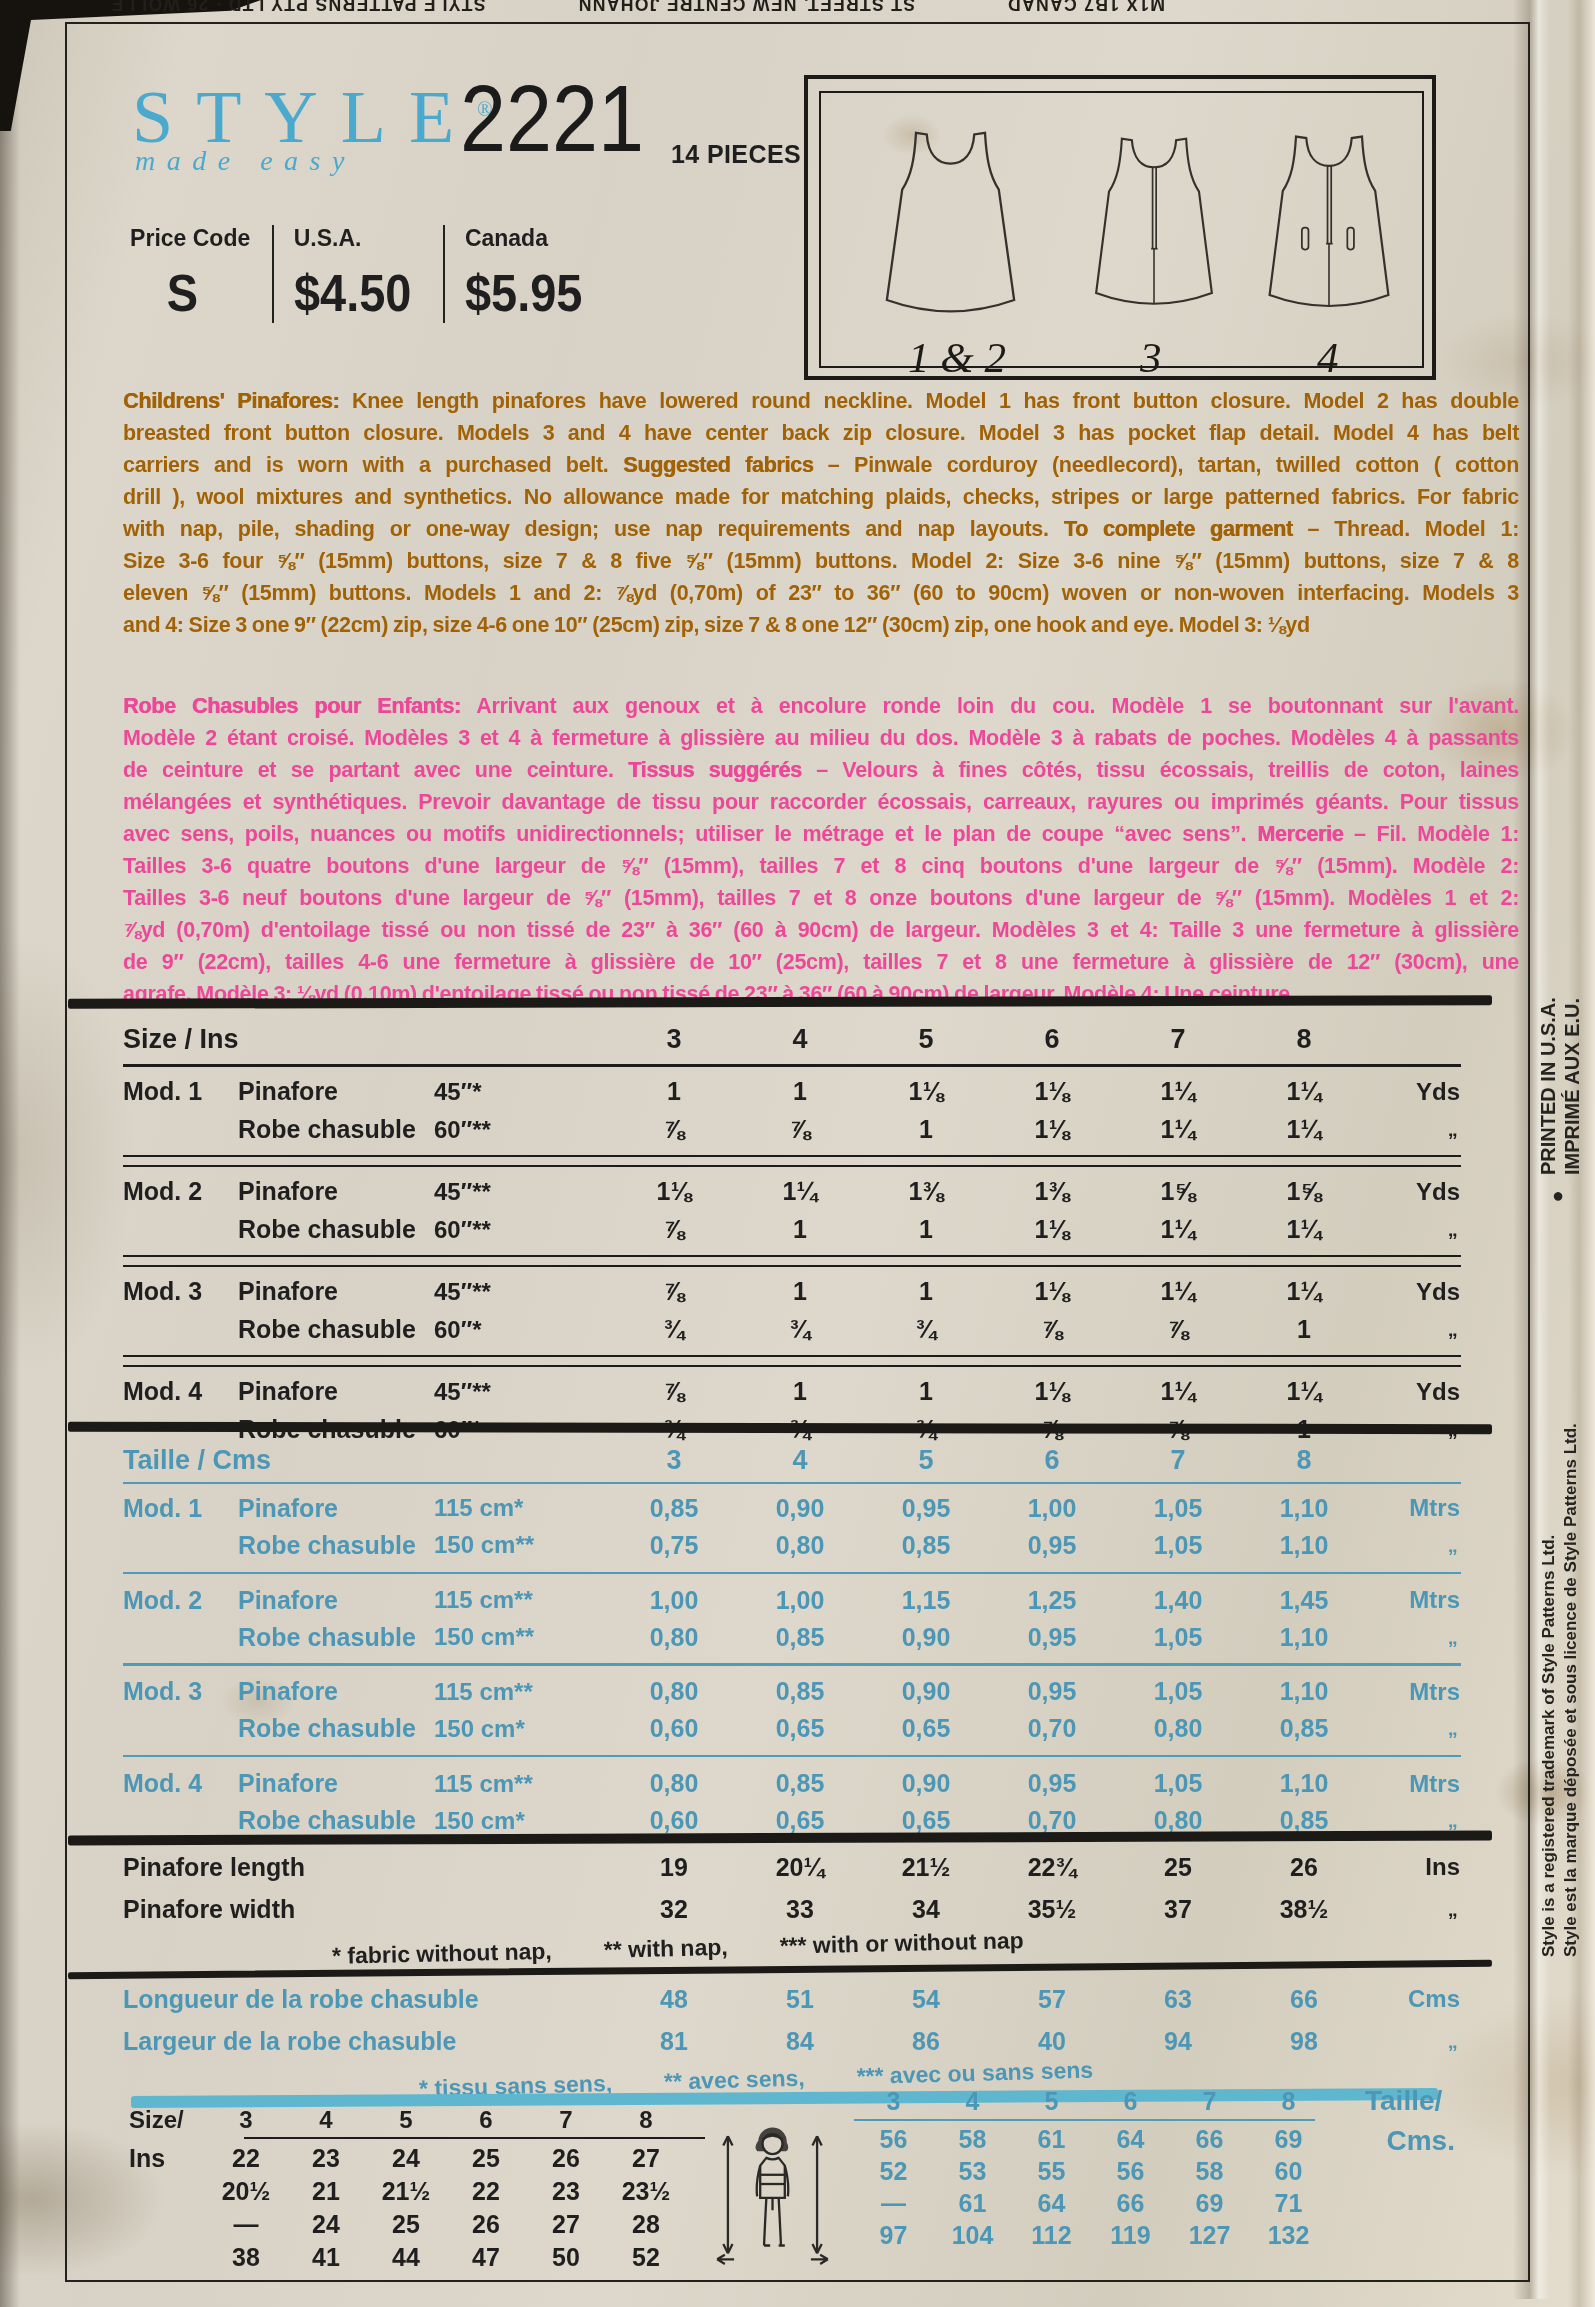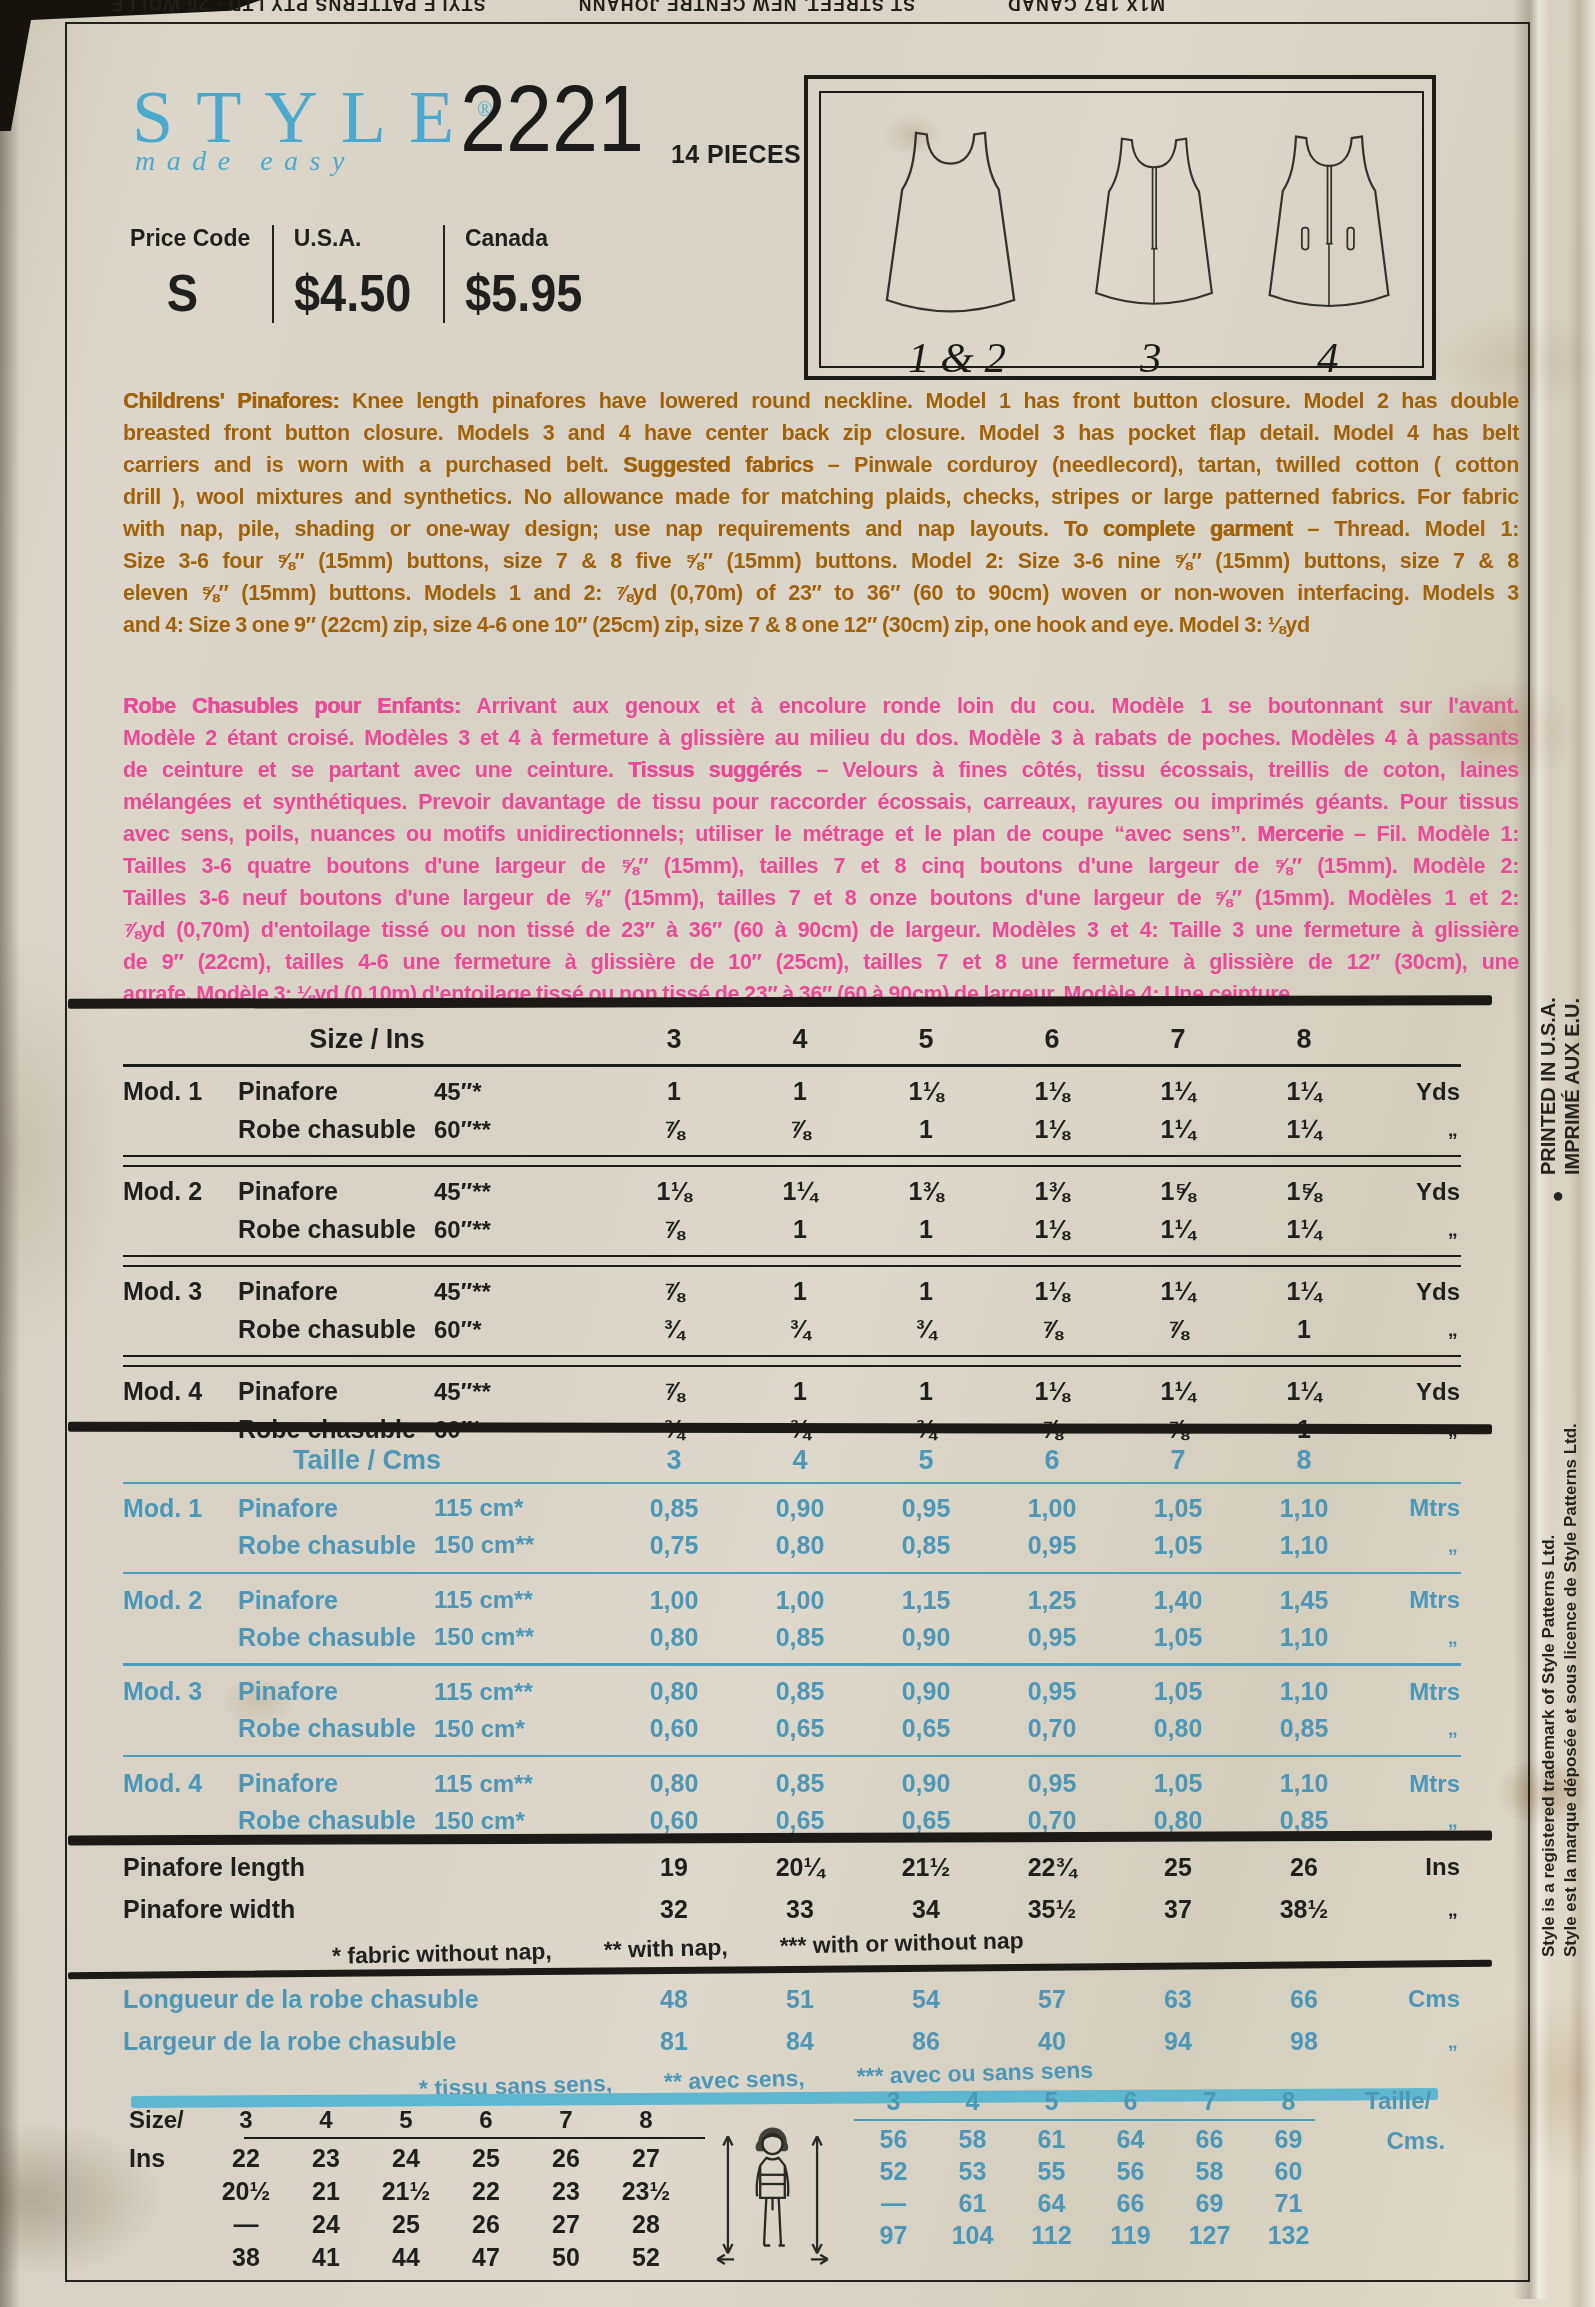--- a/index.html
+++ b/index.html
@@ -57,21 +57,21 @@
   .para .pline:last-child{text-align-last:left;}
   .para .b{text-shadow:0.6px 0 0 currentColor;}
   #desc-en{top:385px;color:#a16207;}
   #desc-fr{top:690px;color:#ec4899;}
   
   .bar{position:absolute;left:68px;width:1424px;height:10px;background:#1c1a17;border-radius:2.3px;}
   
   .gtable{position:absolute;left:123px;width:1338px;}
   .yrow,.yhead{display:grid;grid-template-columns:115px 196px 177px repeat(6,126px) 93px;align-items:center;}
   .yhead{height:45px;font-size:27px;font-weight:700;}
-  .yhead .hl{grid-column:1/4;text-align:center;}
+  .yhead .hl{grid-column:1/4;}
   .yrow{height:38px;font-size:25px;font-weight:700;}
   .c{text-align:center;}
   .cw{font-size:24px;}
   .cu{text-align:right;font-size:24px;}
   .ditto{font-size:20px;letter-spacing:2.3px;}
   .hrule{height:3.1px;background:#1c1c1c;margin:1.5px 0 6.2px 0;}
   .dsep{height:7.7px;border-top:2.3px solid #1c1c1c;border-bottom:2.3px solid #1c1c1c;margin:6.2px 0;}
   .blue, .blue .yrow, .blue .yhead{color:#4c96b6;}
   .blue .hrule{background:#4e9cba;height:2.3px;}
   .bsep{height:2.3px;background:#4e9cba;margin:7.7px 0;}
@@ -82,21 +82,21 @@
     transform:rotate(-.35deg);border-radius:3.1px;}
   
   .blrow{display:grid;grid-template-columns:77px repeat(6,80px);align-items:center;height:33px;
     font-size:25px;font-weight:700;}
   #body-left{position:absolute;left:129px;top:2104px;width:569px;}
   #body-left .hrule2{height:2.3px;background:#1c1c1c;margin-left:115px;width:461px;margin-top:1.5px;margin-bottom:3.1px;}
   #body-right{position:absolute;left:854px;top:2086px;width:492px;color:#4c96b6;}
   .brrow{display:grid;grid-template-columns:repeat(6,79px);align-items:center;height:32px;
     font-size:25px;font-weight:700;}
   #body-right .hrule2{height:2.3px;background:#4e9cba;width:461px;margin:1.5px 0 3.1px 0;}
-  .taille-label{position:absolute;left:1365px;top:2081px;color:#4c96b6;font-size:24px;font-weight:700;line-height:40px;}
+  .taille-label{position:absolute;left:1365px;top:2081px;color:#4c96b6;font-size:28px;font-weight:700;line-height:40px;}
   .taille-label div:last-child{padding-left:21.5px;}
   
   .vert{position:absolute;transform:rotate(-90deg);transform-origin:0 0;white-space:nowrap;color:#262420;}
   #printed{left:1536px;top:1175px;font-size:20px;font-weight:700;line-height:24px;}
   #tmark{left:1538px;top:1957px;font-size:17px;font-weight:700;line-height:22px;}
   .dot{position:absolute;left:1552px;top:1184px;font-size:20px;color:#262420;}
   svg{display:block;}
 </style>
 </head>
 <body>

